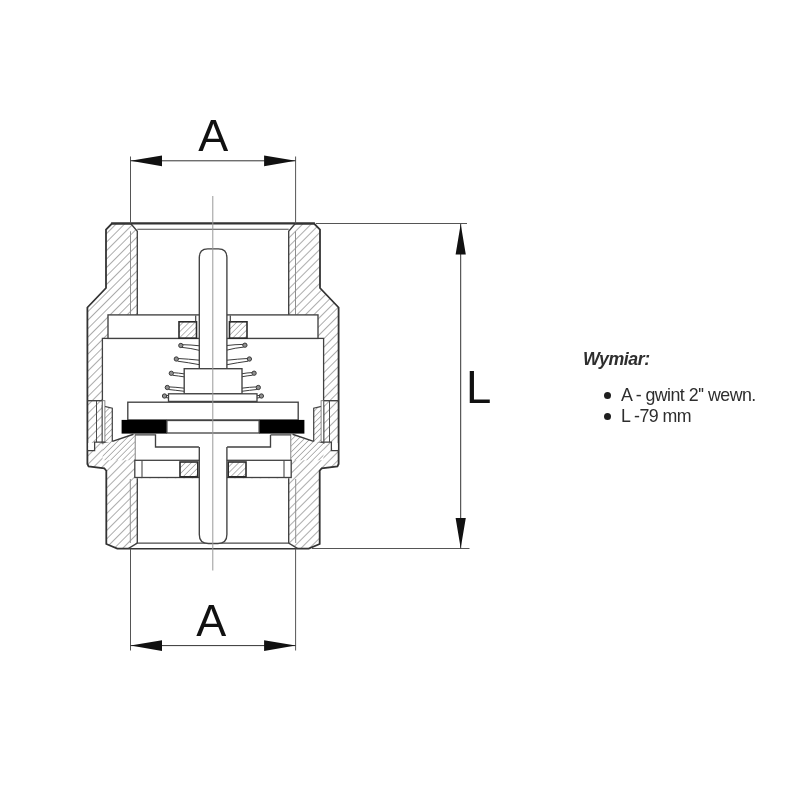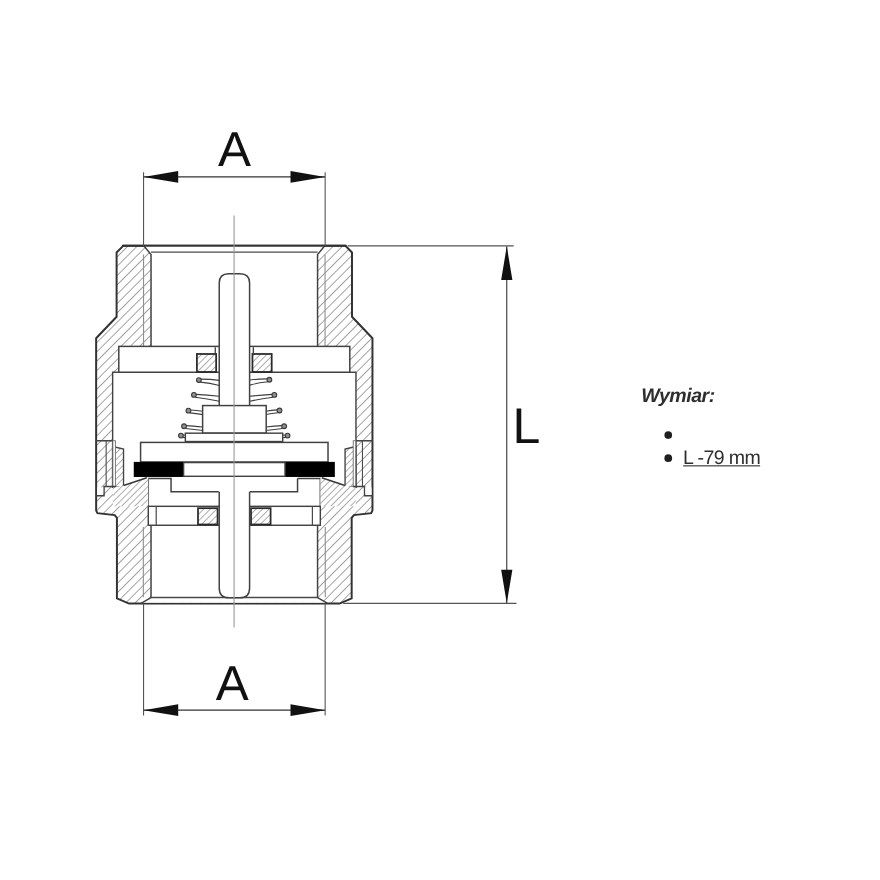--- a/index.html
+++ b/index.html
@@ -157,16 +157,17 @@
 <line x1="460.7" y1="223.9" x2="460.7" y2="548.3" stroke="#333" stroke-width="1"></line>
 
 <path d="M460.7,223.9 L455.6,254.5 L465.8,254.5 Z M460.7,548.3 L455.6,517.9 L465.8,517.9 Z" fill="#111"></path>
 
 <text x="466" y="403" font-size="45.5" fill="#111" font-family="Liberation Sans, sans-serif">L</text>
 </svg>
 
 <div style="position:absolute;left:583px;top:349.3px;font-size:17.8px;font-weight:bold;letter-spacing:-0.45px;color:#2e2e2e;font-style:italic;">Wymiar:</div>
 
 <div style="position:absolute;left:604px;top:392px;width:7px;height:7px;border-radius:50%;background:#1f1f1f;"></div>
+<div style="position:absolute;left:621px;top:385.3px;font-size:17.8px;letter-spacing:-0.55px;color:#2e2e2e;">A - gwint 2'' wewn.</div>
 
 <div style="position:absolute;left:604px;top:413px;width:7px;height:7px;border-radius:50%;background:#1f1f1f;"></div>
-<div style="position:absolute;left:621px;top:406.1px;font-size:17.8px;letter-spacing:-0.55px;color:#2e2e2e;text-decoration:underline;">L -79 mm</div>
+<div style="position:absolute;left:621px;top:406.1px;font-size:17.8px;letter-spacing:-0.55px;color:#2e2e2e;">L -79 mm</div>
 </div>
 
 </body></html>

